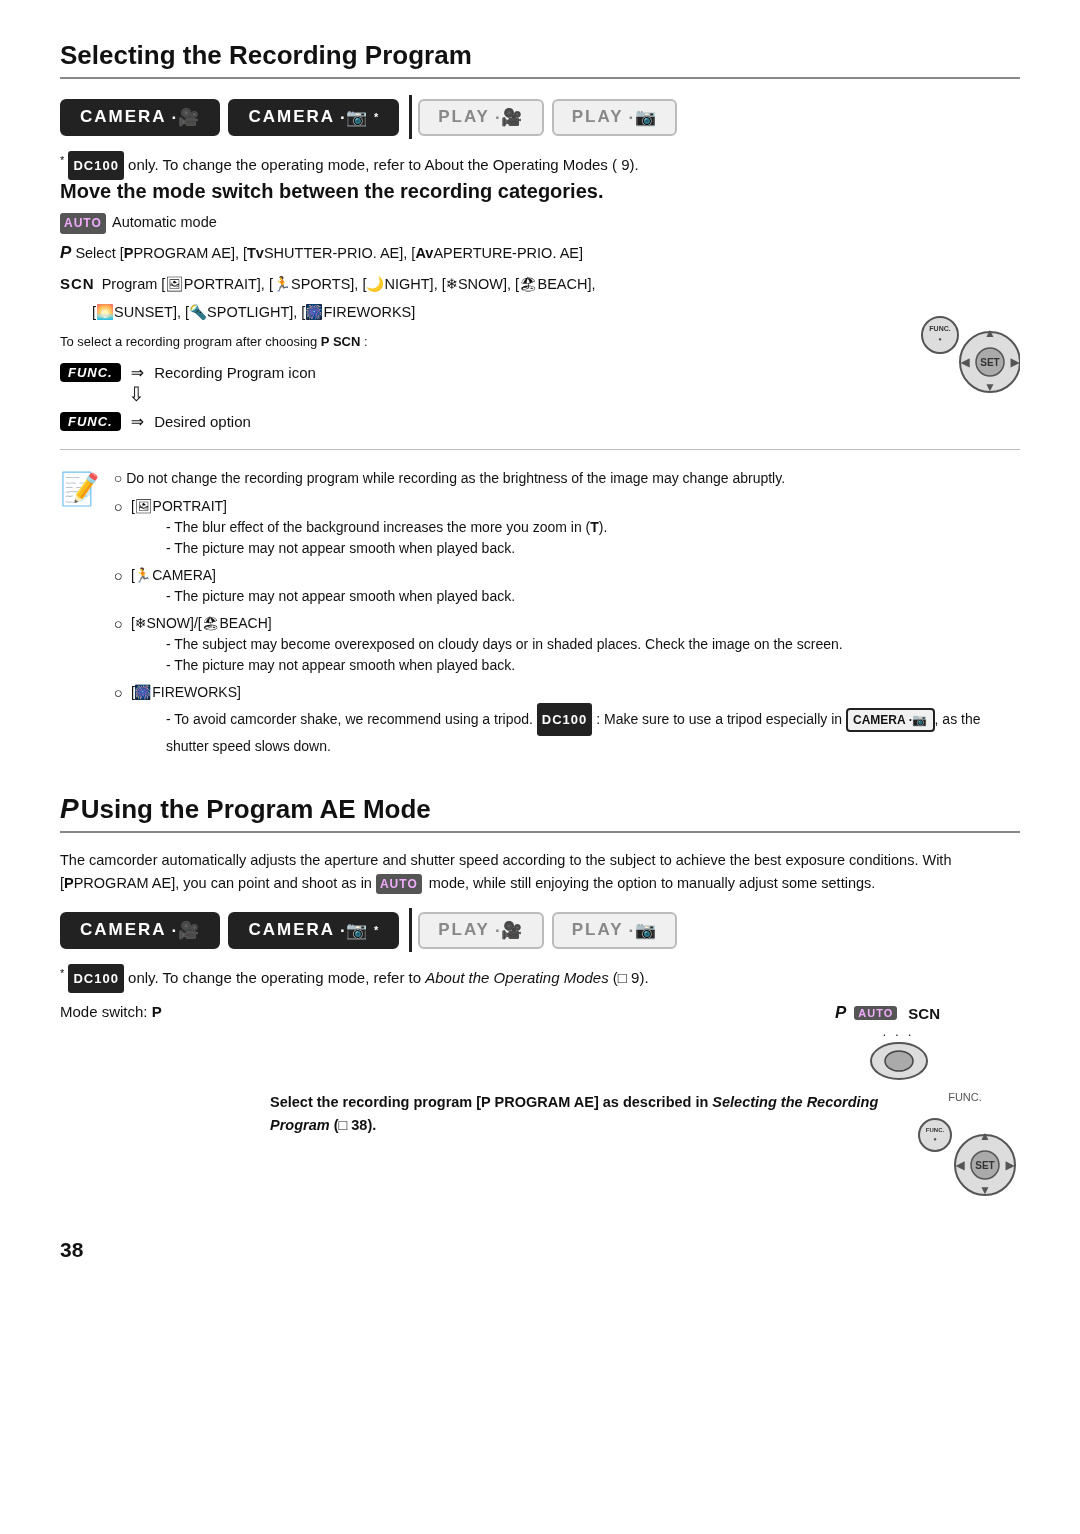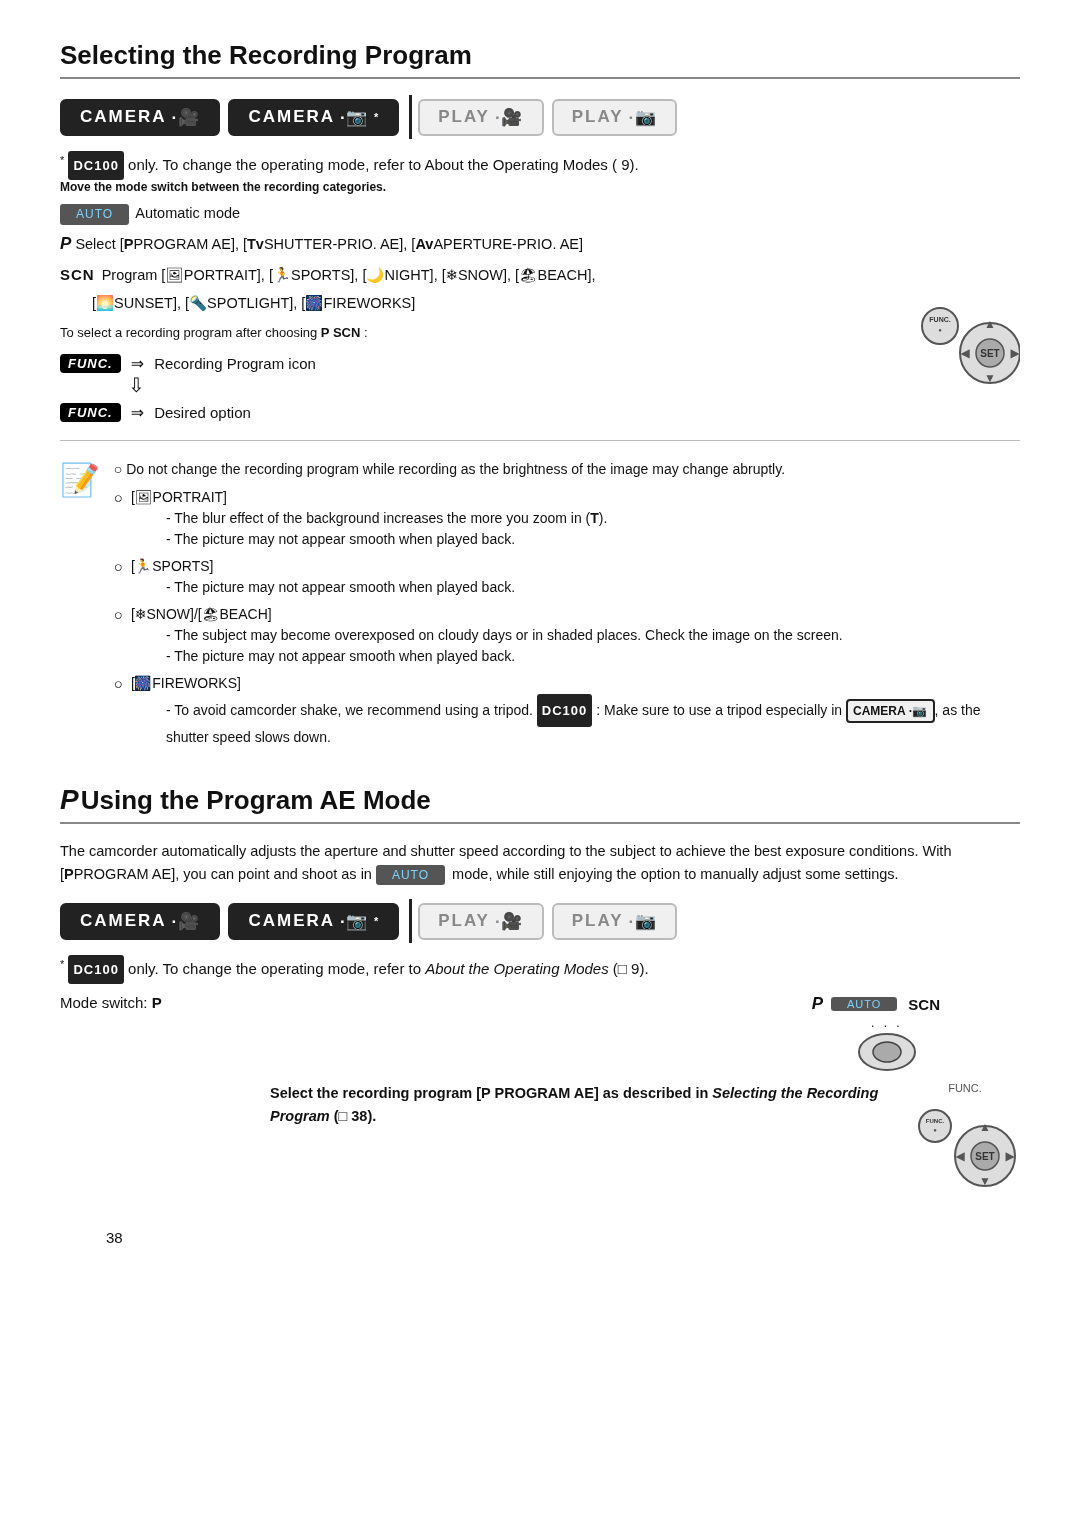--- a/index.html
+++ b/index.html
@@ -76,31 +76,31 @@
       background: #222;
       color: #fff;
       font-weight: bold;
       font-size: 13px;
       border-radius: 3px;
       padding: 7px 5px;
       letter-spacing: 1px;
     }
     .bold-heading {
       font-weight: bold;
-      font-size: 12px;
+      font-size: 20px;
       margin-bottom: 8px;
     }
     .icon-auto {
       display: inline-block;
       background: #555;
-      color: #7dd3fc;
-      font-weight: normal;
+      color: #f0abfc;
+      font-weight: bold;
       font-size: 12px;
       border-radius: 3px;
-      padding: 1px 16px;
+      padding: 1px 4px;
       margin-right: 3px;
       letter-spacing: 1px;
     }
     .icon-scn {
       display: inline-block;
       font-weight: bold;
       font-size: 15px;
       margin-right: 3px;
       letter-spacing: 1px;
     }
@@ -166,23 +166,22 @@
       margin-top: 0px;
     }
     .sub-item {
       margin-left: 35px;
       font-size: 14px;
       line-height: 1.5;
     }
     .bold { font-weight: bold; }
     .page-num {
       margin-top: 30px;
-      font-size: 15px;
-      font-weight: normal;
-      margin-left: 46px;
+      font-size: 21px;
+      font-weight: bold;
     }
     .mode-switch-row {
       display: flex;
       justify-content: space-between;
       align-items: flex-start;
       margin: 10px 0 10px 0;
     }
     .camera-icon-inline {
       display: inline-flex;
       align-items: center;
@@ -306,21 +305,21 @@
       <div>
         <div>[🖼PORTRAIT]</div>
         <div class="sub-item">- The blur effect of the background increases the more you zoom in (<strong>T</strong>).</div>
         <div class="sub-item">- The picture may not appear smooth when played back.</div>
       </div>
     </div>
 
     <div class="bullet-item">
       <span class="bullet-circle">○</span>
       <div>
-        <div>[🏃SPORTS]</div>
+        <div>[🏃CAMERA]</div>
         <div class="sub-item">- The picture may not appear smooth when played back.</div>
       </div>
     </div>
 
     <div class="bullet-item">
       <span class="bullet-circle">○</span>
       <div>
         <div>[❄SNOW]/[🏖BEACH]</div>
         <div class="sub-item">- The subject may become overexposed on cloudy days or in shaded places. Check the image on the screen.</div>
         <div class="sub-item">- The picture may not appear smooth when played back.</div>

